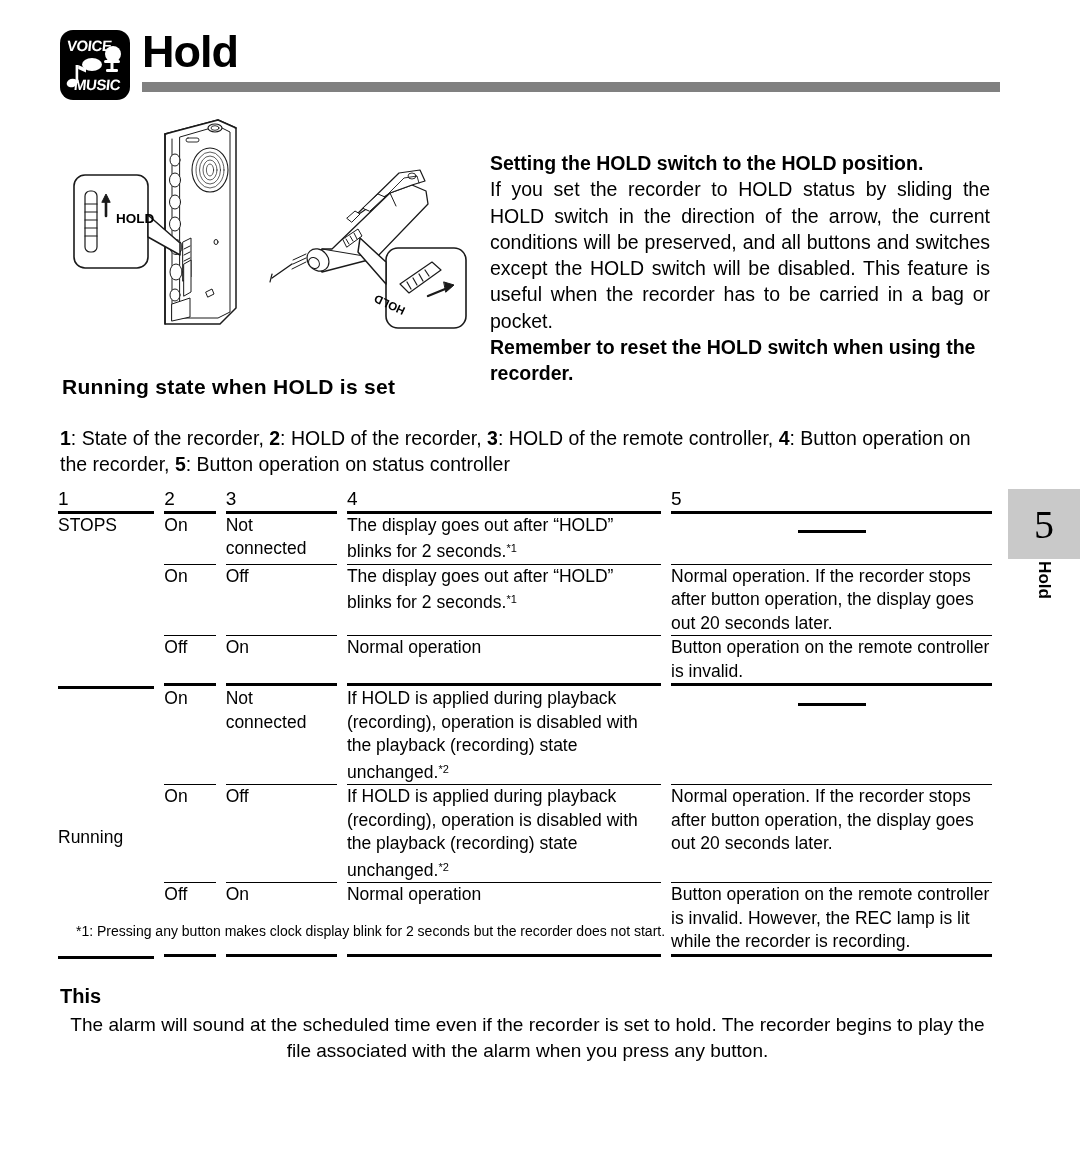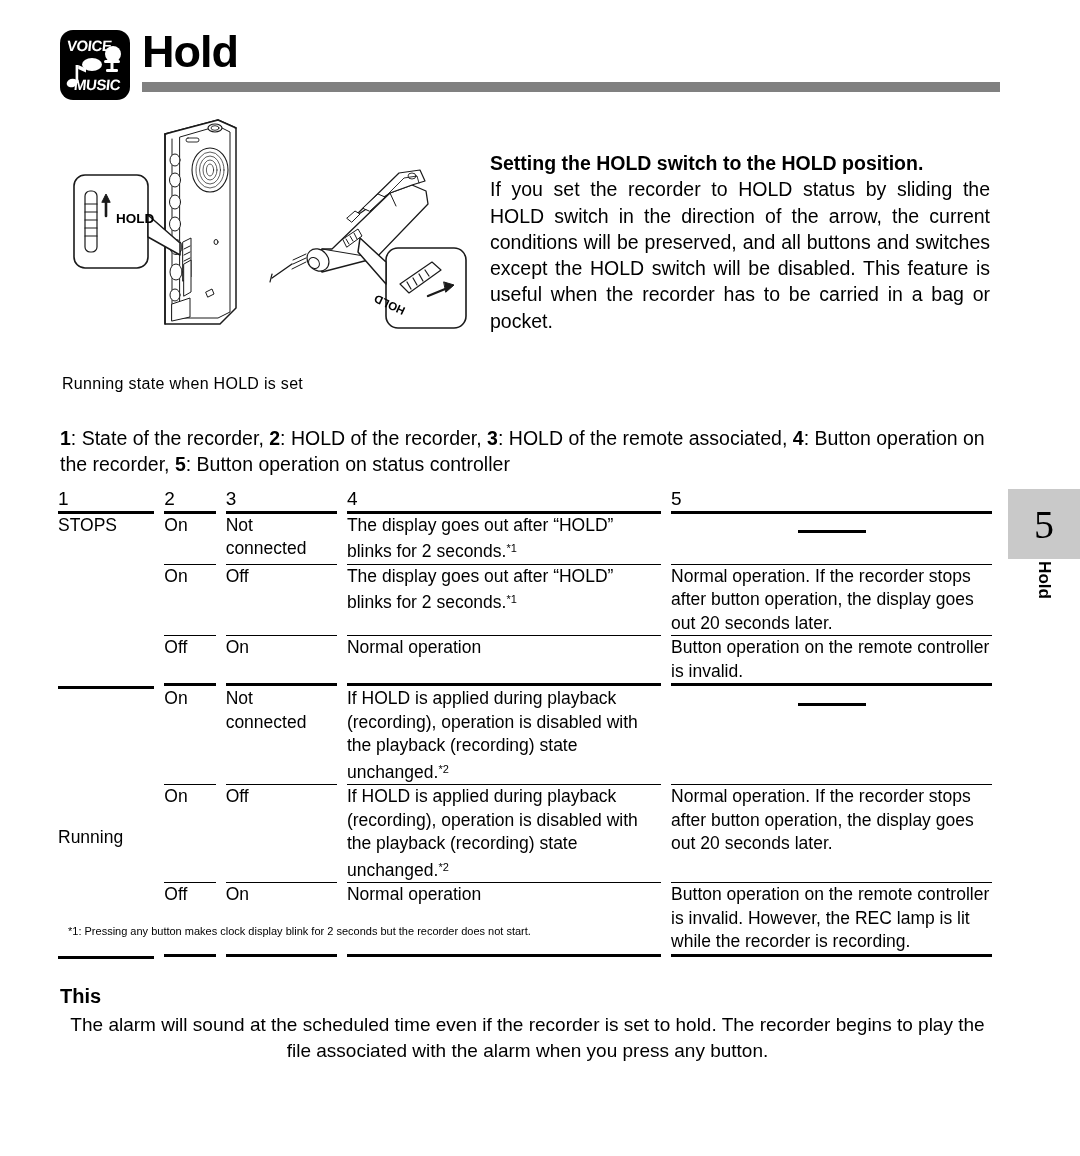--- a/index.html
+++ b/index.html
@@ -97,22 +97,22 @@
     font-size: 19.5px;
     line-height: 26.3px;
   }
   .intro-bold { font-weight: bold; }
   .intro-just { text-align: justify; text-justify: inter-word; }
 
   
   #section-heading {
     position: absolute;
     left: 62px; top: 375px;
-    font-size: 16px;
-    font-weight: normal;
+    font-size: 21px;
+    font-weight: bold;
     letter-spacing: 0.3px;
   }
   #legend {
     position: absolute;
     left: 60px; top: 425px;
     width: 932px;
     font-size: 19.5px;
     line-height: 26px;
   }
   #legend b { font-weight: bold; }
@@ -161,23 +161,23 @@
   .emdash {
     display: block;
     margin: 16px auto 18px auto;
     width: 68px;
     border-top: 3px solid #000;
   }
 
   
   #footnotes {
     position: absolute;
-    left: 68px; top: 920px;
+    left: 76px; top: 920px;
     width: 940px;
-    font-size: 11px;
+    font-size: 14px;
     line-height: 22px;
   }
   #footnotes p { margin: 0 0 16px 0; }
 
   #note-head {
     position: absolute;
     left: 60px; top: 985px;
     font-size: 20px;
     font-weight: bold;
   }
@@ -340,26 +340,27 @@
     <path d="M384 170 L394 173 L386 180 Z" fill="#1a1a1a" stroke-width="1"></path>
   </g>
 
   <text x="56" y="111" font-family="Liberation Sans, sans-serif" font-size="13.5" font-weight="bold" fill="#000">HOLD</text>
   <text x="0" y="0" font-family="Liberation Sans, sans-serif" font-size="11.5" font-weight="bold" fill="#000" transform="translate(346,196) rotate(-155)">HOLD</text>
 </svg>
 
 <div id="intro">
   <p class="intro-bold">Setting the HOLD switch to the HOLD position.</p>
   <p class="intro-just">If you set the recorder to HOLD status by sliding the HOLD switch in the direction of the arrow, the current conditions will be preserved, and all buttons and switches except the HOLD switch will be disabled. This feature is useful when the recorder has to be carried in a bag or pocket.</p>
+  <p class="intro-bold">Remember to reset the HOLD switch when using the recorder.</p>
 </div>
 
 <div id="section-heading">Running state when HOLD is set</div>
 
 <div id="legend">
-  <b>1</b><span>: State of the recorder, </span><b>2</b><span>: HOLD of the recorder, </span><b>3</b><span>: HOLD of the remote associated, </span><b>4</b><span>: Button operation on the recorder, </span><b>5</b><span>: Button operation on status controller</span>
+  <b>1</b><span>: State of the recorder, </span><b>2</b><span>: HOLD of the recorder, </span><b>3</b><span>: HOLD of the remote controller, </span><b>4</b><span>: Button operation on the recorder, </span><b>5</b><span>: Button operation on status controller</span>
 </div>
 
 <div id="table-wrap">
   <table class="tbl">
     <colgroup>
       <col class="cw1">
         <col class="gap">
         <col class="cw2">
         <col class="gap">
       <col class="cw3">

